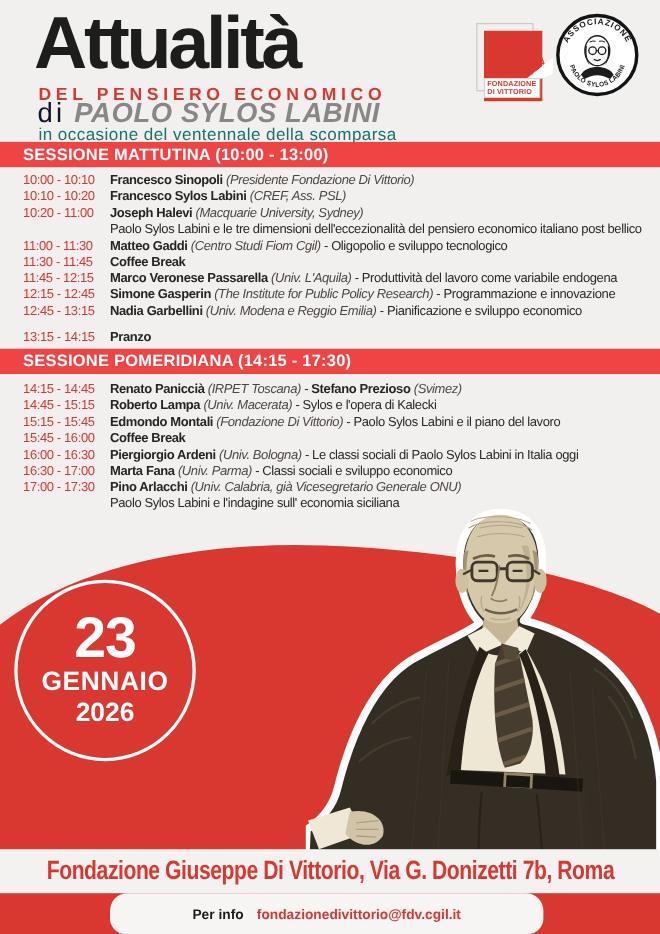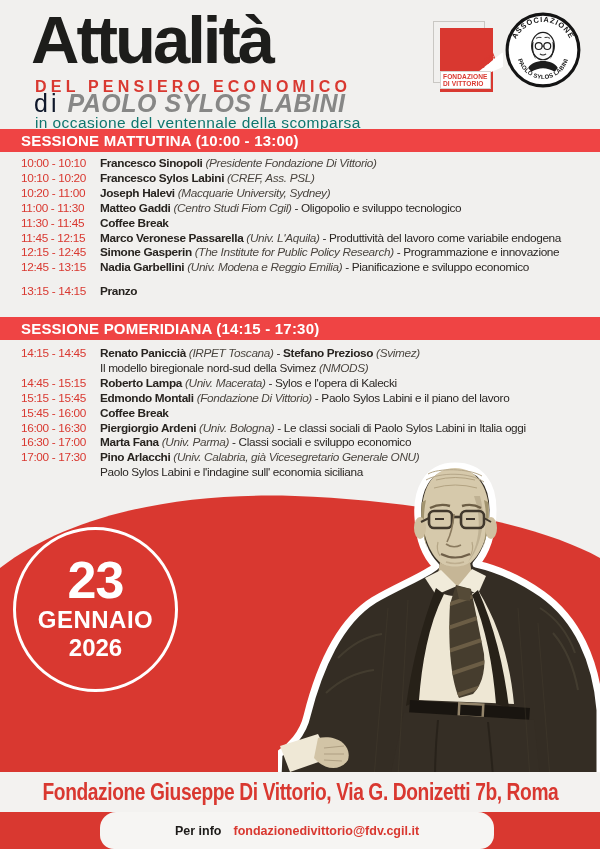--- a/index.html
+++ b/index.html
@@ -136,20 +136,21 @@
       <div class="row">
         <span class="time">10:10 - 10:20</span>
         <span class="txt"><span class="seg-name">Francesco Sylos Labini</span><span class="seg-aff"> (CREF, Ass. PSL)</span></span>
       </div>
       <div class="row">
         <span class="time">10:20 - 11:00</span>
         <span class="txt"><span class="seg-name">Joseph Halevi</span><span class="seg-aff"> (Macquarie University, Sydney)</span></span>
       </div>
       <div class="row">
         <span class="time"></span>
+        <span class="txt"><span class="seg-plain">Paolo Sylos Labini e le tre dimensioni dell'eccezionalità del pensiero economico italiano post bellico</span></span>
       </div>
       <div class="row">
         <span class="time">11:00 - 11:30</span>
         <span class="txt"><span class="seg-name">Matteo Gaddi</span><span class="seg-aff"> (Centro Studi Fiom Cgil)</span><span class="seg-plain"> - Oligopolio e sviluppo tecnologico</span></span>
       </div>
       <div class="row">
         <span class="time">11:30 - 11:45</span>
         <span class="txt"><span class="seg-name">Coffee Break</span></span>
       </div>
       <div class="row">
@@ -168,24 +169,20 @@
         <span class="time">13:15 - 14:15</span>
         <span class="txt"><span class="seg-name">Pranzo</span></span>
       </div>
     </div>
 
   <div class="band band2"><span>SESSIONE POMERIDIANA (14:15 - 17:30)</span></div>
   <div class="rows rows2" id="rows-1">
       <div class="row">
         <span class="time">14:15 - 14:45</span>
         <span class="txt"><span class="seg-name">Renato Paniccià</span><span class="seg-aff"> (IRPET Toscana)</span><span class="seg-plain"> - </span><span class="seg-name">Stefano Prezioso</span><span class="seg-aff"> (Svimez)</span></span>
-      </div>
-      <div class="row">
-        <span class="time"></span>
-        <span class="txt"><span class="seg-plain">Il modello biregionale nord-sud della Svimez </span><span class="seg-aff">(NMODS)</span></span>
       </div>
       <div class="row">
         <span class="time">14:45 - 15:15</span>
         <span class="txt"><span class="seg-name">Roberto Lampa</span><span class="seg-aff"> (Univ. Macerata)</span><span class="seg-plain"> - Sylos e l'opera di Kalecki</span></span>
       </div>
       <div class="row">
         <span class="time">15:15 - 15:45</span>
         <span class="txt"><span class="seg-name">Edmondo Montali</span><span class="seg-aff"> (Fondazione Di Vittorio)</span><span class="seg-plain"> - Paolo Sylos Labini e il piano del lavoro</span></span>
       </div>
       <div class="row">

